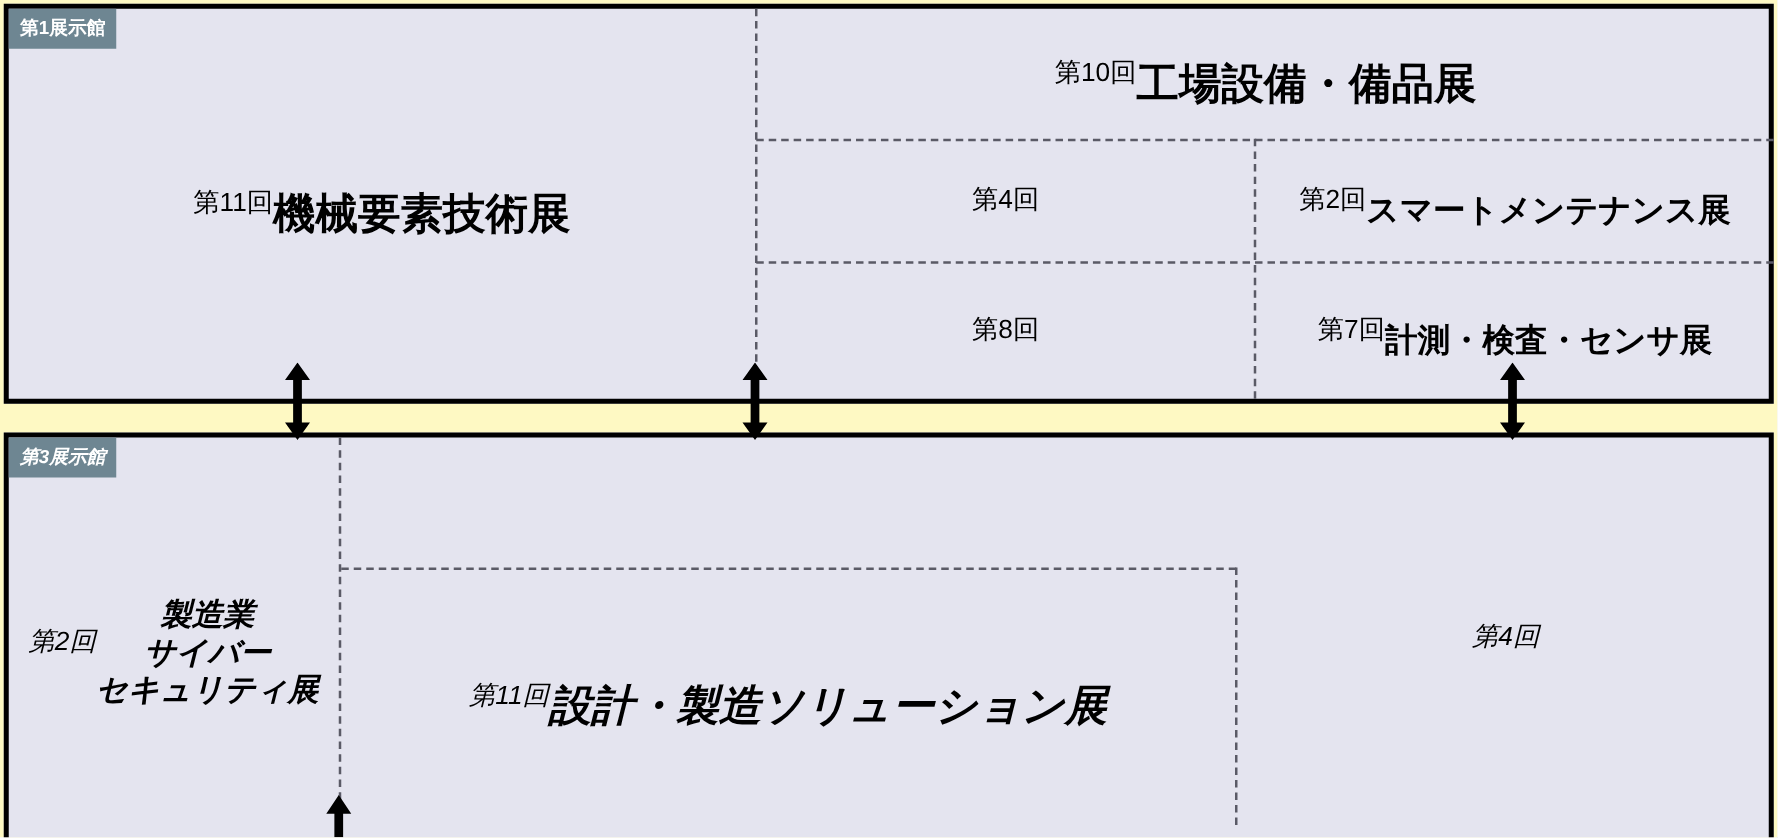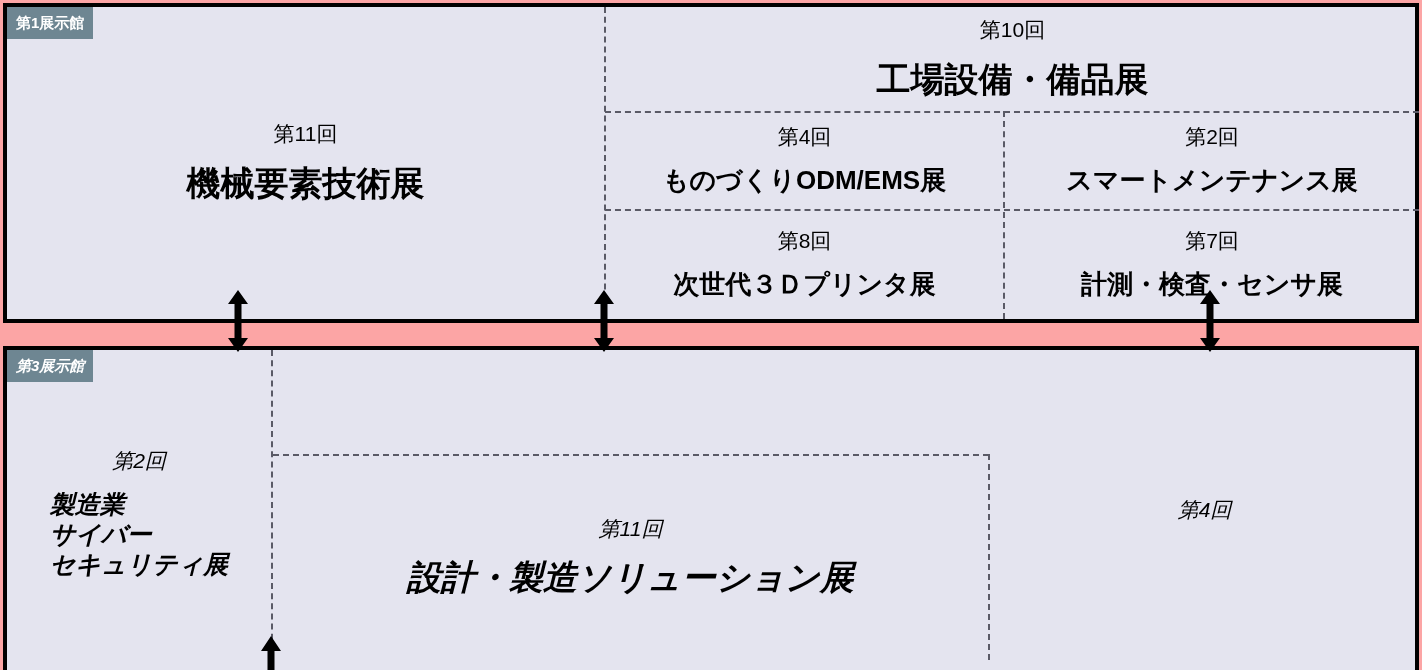--- a/index.html
+++ b/index.html
@@ -11,21 +11,21 @@
   body {
     font-family: "Liberation Sans", "DejaVu Sans", sans-serif;
     color: #000000;
   }
 
   #map-root {
     position: relative;
     width: 1422px;
     height: 670px;
     overflow: hidden;
-    background: #fca5a5;
+    background: #fef9c3;
   }
 
   
   .hall {
     position: absolute;
     box-sizing: border-box;
     background: #E4E4EF;
     border: 4px solid #000000;
   }
   #hall-1 { left: 3px;  top: 3px;   width: 1416px; height: 320px; }
@@ -45,24 +45,24 @@
     letter-spacing: 0px;
     white-space: nowrap;
     z-index: 6;
   }
 
   
   .zone {
     position: absolute;
     box-sizing: border-box;
     display: flex;
-    flex-direction: column;
+    flex-direction: row;
     align-items: center;
     justify-content: center;
-    text-align: left;
+    text-align: center;
     z-index: 3;
   }
   .zone .edition {
     font-size: 21px;
     line-height: 1.18;
     font-weight: normal;
     white-space: nowrap;
   }
   .zone .title {
     font-size: 34px;
@@ -130,31 +130,29 @@
       <div class="title">機械要素技術展</div>
     </div>
 
     <div class="zone" style="left:599px; top:0px; width:813px; height:104px;">
       <div class="edition">第10回</div>
       <div class="title">工場設備・備品展</div>
     </div>
 
     <div class="zone" style="left:599px; top:105px; width:397px; height:97px;">
       <div class="edition">第4回</div>
-      <div class="title sm">ものづくりODM/EMS展</div>
     </div>
 
     <div class="zone" style="left:998px; top:105px; width:414px; height:97px;">
       <div class="edition">第2回</div>
       <div class="title sm">スマートメンテナンス展</div>
     </div>
 
     <div class="zone" style="left:599px; top:203px; width:397px; height:109px;">
       <div class="edition">第8回</div>
-      <div class="title sm">次世代３Ｄプリンタ展</div>
     </div>
 
     <div class="zone" style="left:998px; top:203px; width:414px; height:109px;">
       <div class="edition">第7回</div>
       <div class="title sm">計測・検査・センサ展</div>
     </div>
   </div>
 
   <div class="hall" id="hall-3">
 

